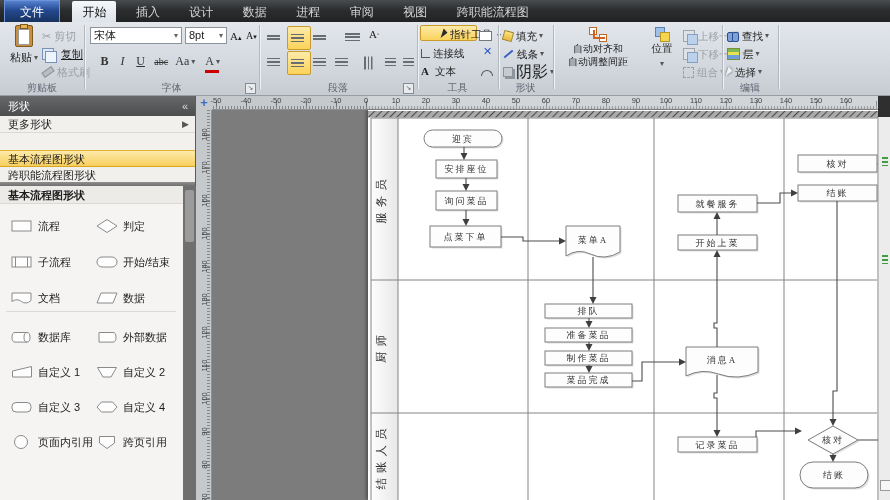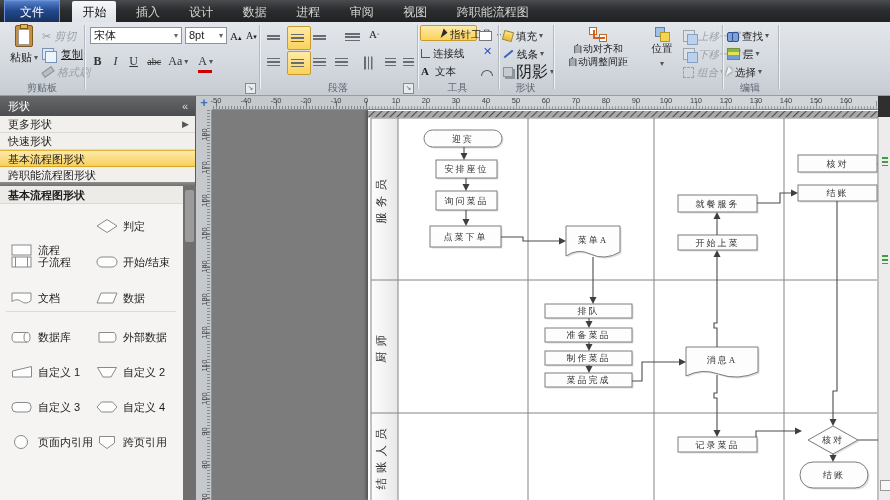--- a/index.html
+++ b/index.html
@@ -15,21 +15,21 @@
   .tab-active{background:linear-gradient(#f5f7fa,#dde2e9);color:#111;border-radius:2px 2px 0 0;}
   
   .ribbon{position:absolute;left:0;top:22px;width:890px;height:74px;
           background:linear-gradient(#e3e7ec,#d3d8de 60%,#c7ccd3);border-bottom:1px solid #979da5;box-sizing:border-box;}
   .grp{position:absolute;top:0;height:74px;}
   .grp-label{position:absolute;bottom:1px;left:0;width:100%;text-align:center;
              font-size:10px;color:#5c6672;}
   .vsep{position:absolute;top:3px;height:64px;width:0;border-left:1px solid #b4b9bf;border-right:1px solid #eef1f5;}
   .rbtn{position:absolute;font-size:11px;color:#1e1e1e;white-space:nowrap;line-height:16px;}
   .rbtn .lbl{vertical-align:middle;}
-  .gray{color:#9aa0a7;font-style:italic;}
+  .gray{color:#9aa0a7;}
   .dd::after{content:"▾";font-size:8px;color:#555;margin-left:2px;vertical-align:middle;}
   .dd-gray::after{content:"▾";font-size:8px;color:#a2a8ae;margin-left:2px;vertical-align:middle;}
   .active-btn{background:linear-gradient(#fdeaa9,#fbd35b);border:1px solid #c99b2d;border-radius:2px;box-sizing:border-box;}
   .combo{position:absolute;background:#fff;border:1px solid #8d939b;font-size:11px;color:#222;
          line-height:15px;padding:0 3px;box-sizing:border-box;}
   .combo::after{content:"▾";float:right;font-size:8px;color:#666;}
   .launcher{position:absolute;width:9px;height:9px;border:1px solid #858b93;background:#e9ecef;
             font-size:7px;line-height:7px;text-align:center;color:#5a6068;}
   .launcher::after{content:"↘";}
   .ic{display:inline-block;vertical-align:middle;margin-right:3px;}
@@ -145,29 +145,30 @@
       </div>
       <div class="grp-label">剪贴板</div>
     </div>
     <div class="vsep" style="left:84px;"></div>
 
     <div class="grp" style="left:84px;width:175px;">
       <div class="combo" style="left:6px;top:5px;width:92px;height:17px;"><span>宋体</span></div>
       <div class="combo" style="left:101px;top:5px;width:42px;height:17px;"><span>8pt</span></div>
       <div class="rbtn" style="left:146px;top:6px;font-family:'Liberation Serif',serif;">A<span style="font-size:7px;">▴</span></div>
       <div class="rbtn" style="left:162px;top:6px;font-family:'Liberation Serif',serif;font-size:10px;">A<span style="font-size:7px;">▾</span></div>
-      <div class="rbtn" style="left:6px;top:31px;">
+      <div class="rbtn" style="left:13px;top:31px;">
         <span class="fmt" style="font-weight:bold;">B</span>
         <span class="fmt" style="font-style:italic;">I</span>
         <span class="fmt" style="text-decoration:underline;">U</span>
         <span class="fmt" style="font-size:10px;text-decoration:line-through;width:20px;">abc</span>
         <span class="fmt dd" style="width:22px;">Aa</span>
         <span class="fmt dd" style="border-bottom:3px solid #c00;width:14px;margin-left:6px;">A</span>
       </div>
       <div class="launcher" style="right:3px;bottom:2px;"></div>
+      <div class="grp-label">字体</div>
     </div>
     <div class="vsep" style="left:259px;"></div>
 
     <div class="grp" style="left:259px;width:158px;">
       <div class="rbtn" style="left:6px;top:5px;padding:2px;"><span class="ic bars" style="height:7px;"></span></div>
       <div class="rbtn active-btn" style="left:28px;top:4px;padding:3px;"><span class="ic bars"></span></div>
       <div class="rbtn" style="left:52px;top:5px;padding:2px;"><span class="ic bars" style="height:7px;"></span></div>
       <div class="rbtn" style="left:84px;top:5px;padding:2px;"><span class="ic bars" style="width:15px;"></span></div>
       <div class="rbtn" style="left:110px;top:4px;font-family:'Liberation Serif',serif;">A<span style="font-size:7px;">˚</span></div>
       <div class="rbtn" style="left:6px;top:30px;padding:2px;"><span class="ic bars"></span></div>
@@ -238,28 +239,27 @@
   </div>
 
   <div class="panel">
     <div class="panel-header">
       <span>形状</span>
       <span class="chev">«</span>
     </div>
     <div class="prow" style="top:20px;">
       <span>更多形状</span><span class="arr">▶</span>
     </div>
-    <div class="prow" style="top:37px;"><span>快速形状</span></div>
     <div class="prow prow-sel" style="top:54px;"><span>基本流程图形状</span></div>
     <div class="prow" style="top:71px;"><span>跨职能流程图形状</span></div>
     <div class="psep"></div>
     <div class="ptitle">基本流程图形状</div>
     <div class="stencil" id="stencil">
       <div class="st-sep" style="top:107px;"></div>
-    <div class="st-item" style="left: 10px; top: 14px; margin-top: 24px;"><svg width="24" height="16" viewBox="0 0 24 16" fill="#fdfdfd" stroke="#8a8a8a" stroke-width="1">
+    <div class="st-item" style="left: 10px; top: 14px;"><svg width="24" height="16" viewBox="0 0 24 16" fill="#fdfdfd" stroke="#8a8a8a" stroke-width="1">
             <rect x="2" y="3" width="19" height="10"></rect>
           </svg><span class="st-lbl">流程</span></div>
         <div class="st-item" style="left: 95px; top: 14px;"><svg width="24" height="16" viewBox="0 0 24 16" fill="#fdfdfd" stroke="#8a8a8a" stroke-width="1">
             <polygon points="12,1.5 22,8 12,14.5 2,8"></polygon>
           </svg><span class="st-lbl">判定</span></div>
         <div class="st-item" style="left: 10px; top: 50px;"><svg width="24" height="16" viewBox="0 0 24 16" fill="#fdfdfd" stroke="#8a8a8a" stroke-width="1">
             <rect x="2" y="3" width="19" height="10"></rect>
             <line x1="5.5" y1="3" x2="5.5" y2="13"></line>
             <line x1="17.5" y1="3" x2="17.5" y2="13"></line>
           </svg><span class="st-lbl">子流程</span></div>

